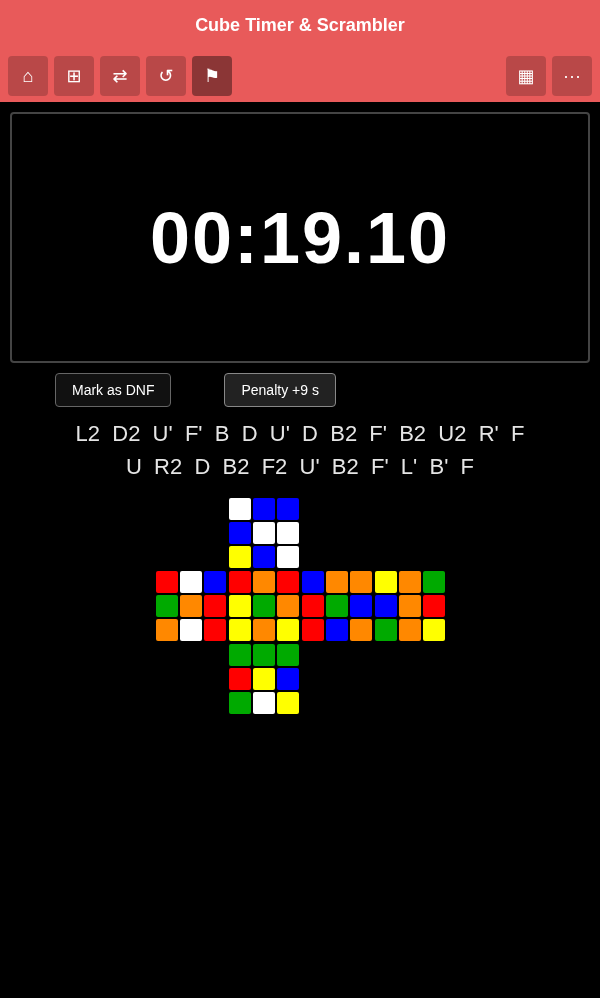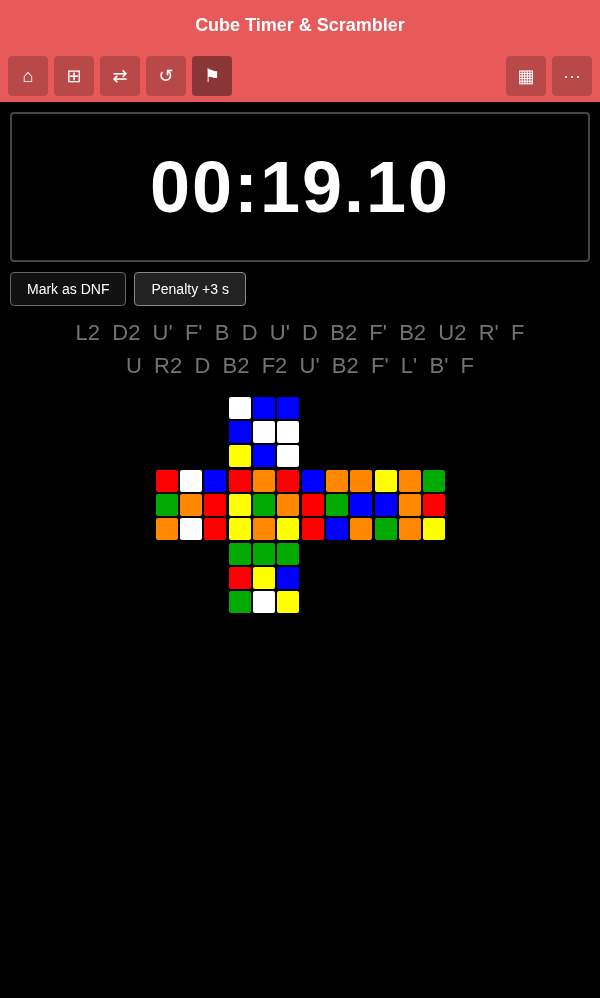--- a/index.html
+++ b/index.html
@@ -61,21 +61,21 @@
     .toolbar-btn.active {
       background: rgba(0,0,0,0.4);
     }
 
     
     #timer-area {
       background: #000;
       margin: 10px;
       border: 2px solid #444;
       border-radius: 4px;
-      height: 150px;
+      height: 251px;
       display: flex;
       align-items: center;
       justify-content: center;
     }
     #timer-display {
       font-size: 72px;
       color: #fff;
       font-weight: bold;
       letter-spacing: 2px;
     }
@@ -87,31 +87,32 @@
       margin: 8px 10px;
     }
     .action-btn {
       padding: 8px 16px;
       border: 1px solid #666;
       background: #111;
       color: #fff;
       font-size: 14px;
       border-radius: 4px;
       cursor: pointer;
+      margin-left: 45px;
     }
     .action-btn.penalty {
       background: #222;
       border-color: #888;
     }
 
     
     #scramble-area {
       margin: 10px;
       font-size: 22px;
-      color: #737373;
+      color: #e5e5e5;
       text-align: center;
       line-height: 1.5;
     }
 
     
     #cube-net {
       display: flex;
       justify-content: center;
       margin-top: 15px;
     }
@@ -169,21 +170,21 @@
     <button class="toolbar-btn">···</button>
   </div>
 </div>
 
 <div id="timer-area">
   <span id="timer-display">00:19.10</span>
 </div>
 
 <div id="action-buttons">
   <button class="action-btn">Mark as DNF</button>
-  <button class="action-btn penalty">Penalty +3 s</button>
+  <button class="action-btn penalty">Penalty +9 s</button>
 </div>
 
 <div id="scramble-area">
   <span>L2&nbsp; D2&nbsp; U'&nbsp; F'&nbsp; B&nbsp; D&nbsp; U'&nbsp; D&nbsp; B2&nbsp; F'&nbsp; B2&nbsp; U2&nbsp; R'&nbsp; F<br>U&nbsp; R2&nbsp; D&nbsp; B2&nbsp; F2&nbsp; U'&nbsp; B2&nbsp; F'&nbsp; L'&nbsp; B'&nbsp; F</span>
 </div>
 
 <div id="cube-net">
   <div class="cube-net-layout">
 
     <div class="face-grid face-top">

